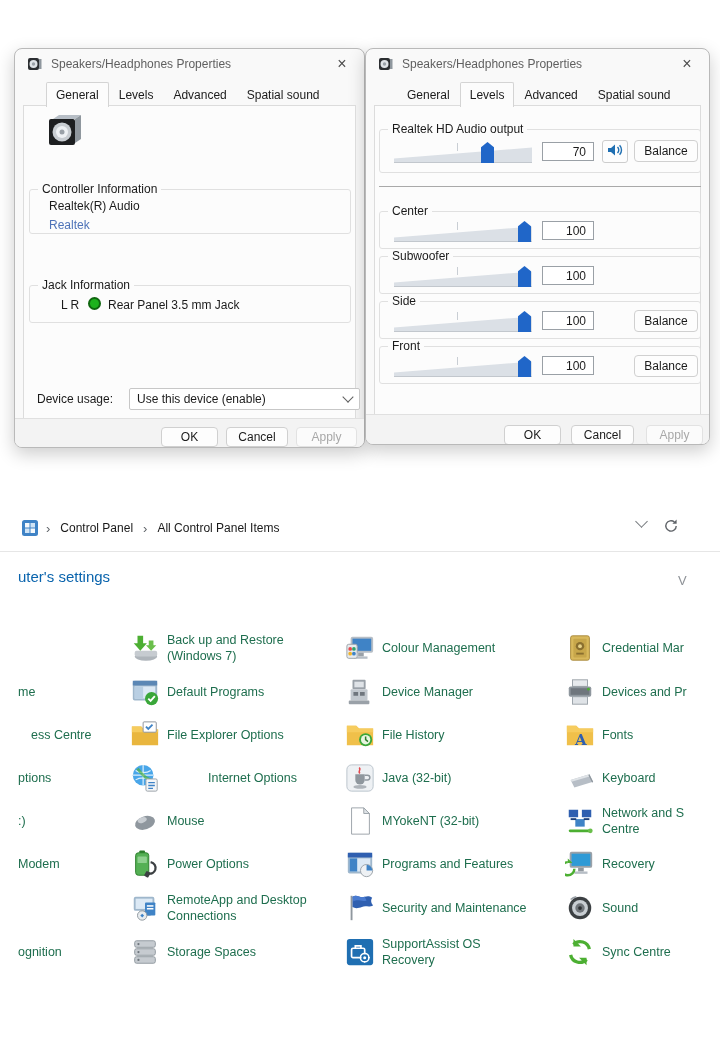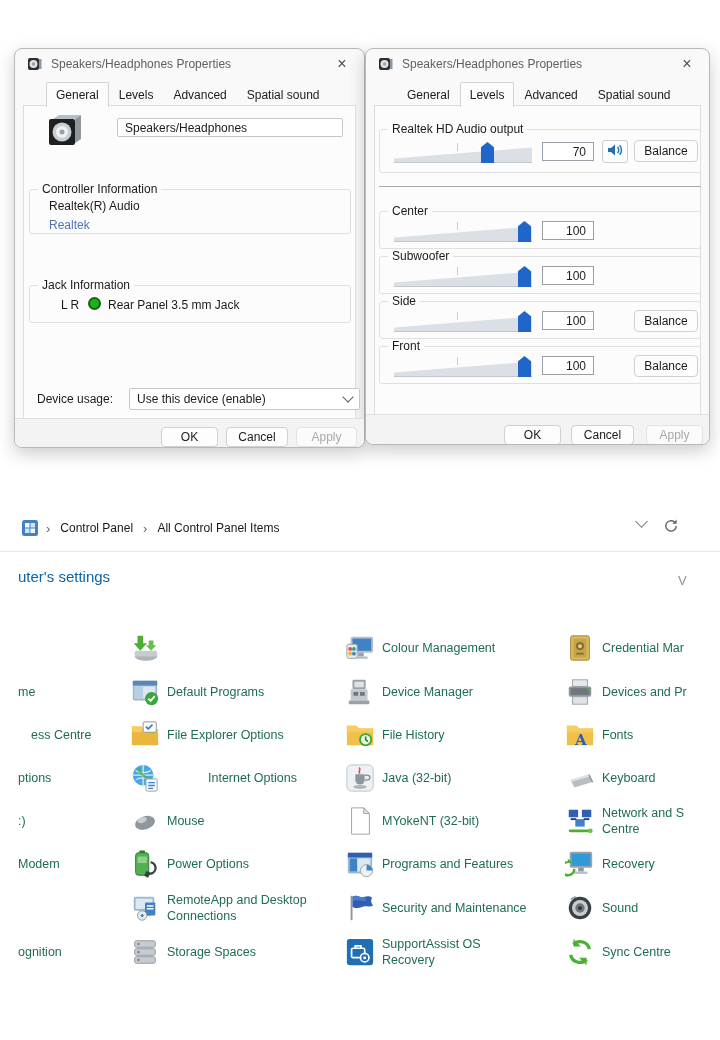--- a/index.html
+++ b/index.html
@@ -87,23 +87,20 @@
   <div class="page" style="bottom:28px;"></div>
 
   <span class="speakerimg" style="left:30px;top:62px;"><svg width="40" height="40" viewBox="0 0 40 40">
           <path d="M8 8l6-4h22l-6 4z" fill="#b7bec6"></path>
           <path d="M30 8l6-4v24l-6 4z" fill="#8f979e"></path>
           <rect x="4" y="8" width="26" height="26" rx="2" fill="#1d1f21"></rect>
           <circle cx="17" cy="21" r="9.5" fill="#c8cdd2"></circle>
           <circle cx="17" cy="21" r="6" fill="#eef1f4"></circle>
           <circle cx="17" cy="21" r="2.5" fill="#9aa1a8"></circle>
         </svg></span>
-  <div class="input" style="left:102px;top:69px;width:226px;height:19px;">
-    <span>Speakers/Headphones</span>
-  </div>
   <div class="btn" style="left:102px;top:93px;width:95px;height:21px;">Change Icon</div>
 
   <div class="grp" style="left:14px;top:140px;width:322px;height:45px;">
     <span class="lg">Controller Information</span>
   </div>
   <div class="label12" style="left:34px;top:150px;">Realtek(R) Audio</div>
   <div class="btn" style="left:262px;top:144px;width:66px;height:21px;">Properties</div>
   <div class="label12 link" style="left:34px;top:169px;">Realtek</div>
 
   <div class="grp" style="left:14px;top:236px;width:322px;height:38px;">
@@ -269,20 +266,24 @@
         </div>
         <div class="cp-cell" style="left: 130px; top: 125px;">
           <span class="cp-icon">
             <svg width="30" height="30" viewBox="0 0 32 32">
               <ellipse cx="17" cy="25" rx="12" ry="4.5" fill="#aeb4ba"></ellipse>
               <rect x="5" y="19" width="24" height="6" rx="2" fill="#c6cbd0"></rect>
               <path d="M8 3v8H4l7 8 7-8h-4V3z" fill="#4caf32"></path>
               <path d="M20 8v5h-3l5.5 6L28 13h-3V8z" fill="#6abf4b"></path>
             </svg>
           </span>
+          <div class="cp-label">
+            <div>Back up and Restore</div>
+            <div>(Windows 7)</div>
+          </div>
         </div>
         <div class="cp-cell" style="left: 345px; top: 125px; text-align: center;">
           <span class="cp-icon">
             <svg width="30" height="30" viewBox="0 0 32 32">
               <rect x="6" y="4" width="24" height="17" rx="2" fill="#b7bec6"></rect>
               <rect x="8" y="6" width="20" height="13" fill="#3f83c6"></rect>
               <rect x="14" y="21" width="6" height="4" fill="#9aa1a8"></rect>
               <rect x="10" y="25" width="14" height="2.5" fill="#b7bec6"></rect>
               <rect x="2" y="12" width="11" height="15" rx="2" fill="#e8ecef" stroke="#9aa1a8"></rect>
               <circle cx="5.5" cy="17" r="2" fill="#e5484d"></circle>

